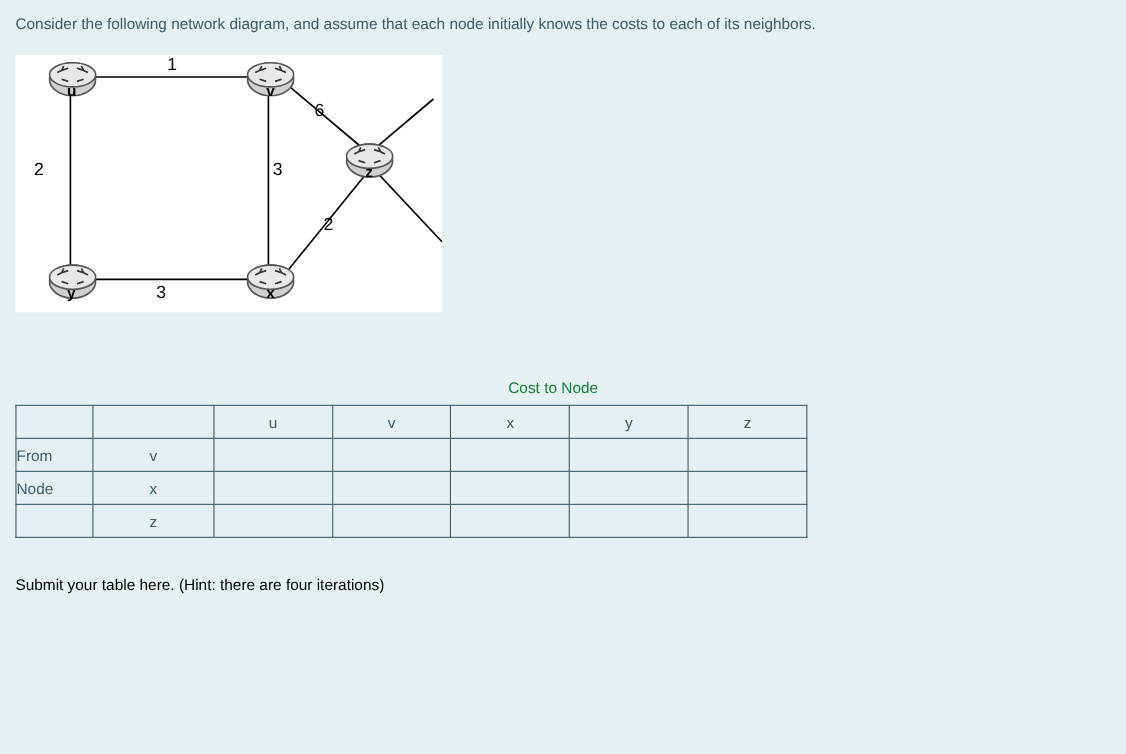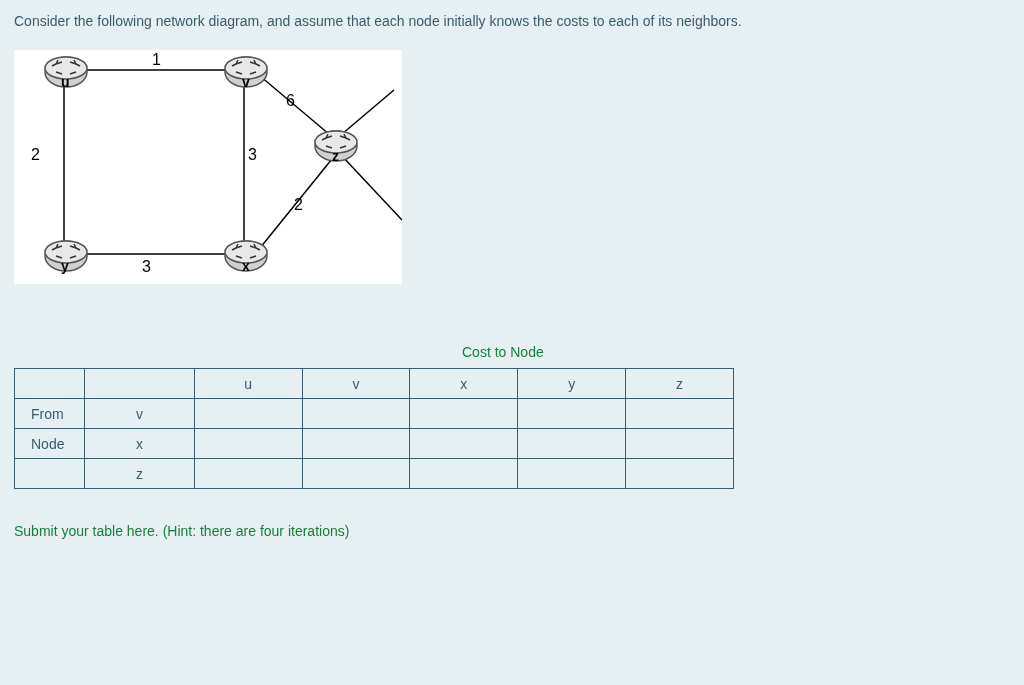--- a/index.html
+++ b/index.html
@@ -74,24 +74,24 @@
       width: 70px;
     }
     .col-sublabel {
       width: 110px;
     }
     .col-data {
       width: 108px;
     }
     .row-label {
       text-align: left;
-      padding-left: 16px;
+      padding-left: 0;
     }
     .hint-text {
-      color: #15803d;
+      color: #000000;
     }
   </style>
 </head>
 <body>
 
 <div class="question-text">
   <p>Consider the following network diagram, and assume that each node initially knows the costs to each of its neighbors.</p>
 </div>
 
 <div class="diagram-container">

